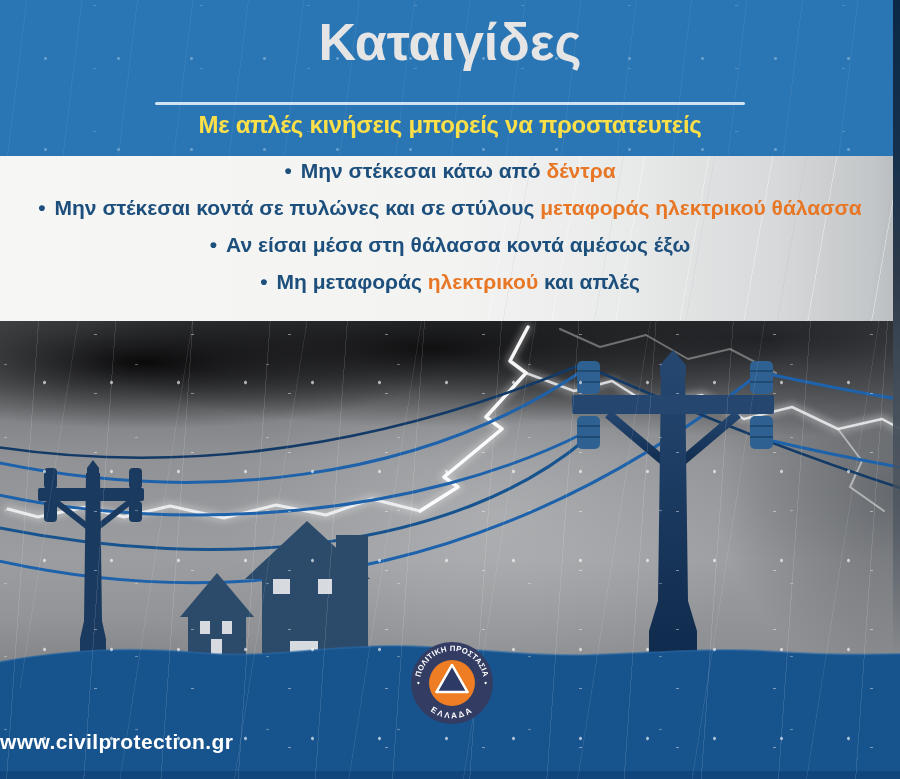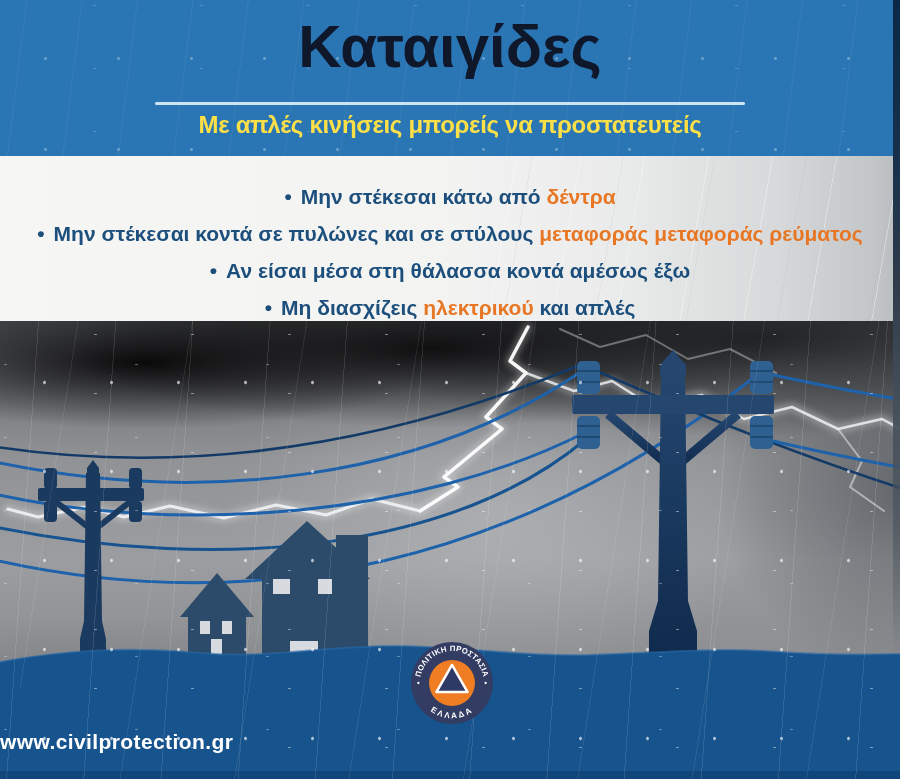--- a/index.html
+++ b/index.html
@@ -24,35 +24,35 @@
     position:absolute;inset:0;pointer-events:none;opacity:.55;
     background-image:
       repeating-linear-gradient(97deg, transparent 0 26px, rgba(255,255,255,.10) 26px 27px, transparent 27px 55px),
       radial-gradient(rgba(255,255,255,.55) 1px, transparent 1.6px),
       radial-gradient(rgba(255,255,255,.35) 1px, transparent 1.6px);
     background-size:auto, 73px 91px, 107px 63px;
     background-position:0 0, 9px 13px, 41px 37px;
   }
   .title{
     position:absolute;left:0;top:12px;width:100%;text-align:center;
-    color:#0f172a;font-size:60px;letter-spacing:0px;
+    color:#e5e5e5;font-size:52px;letter-spacing:0px;
   }
   .divider{
     position:absolute;left:155px;top:102px;width:590px;height:3px;
     background:#d9e9f6;border-radius:2px;opacity:.95;
   }
   .subtitle{
     position:absolute;left:0;top:111px;width:100%;text-align:center;
     color:#fde047;font-size:24px;letter-spacing:-0.3px;
   }
   
   .band{
     position:absolute;left:0;top:156px;width:900px;height:165px;
     background:linear-gradient(90deg,#f6f6f5 0%,#f3f3f2 50%,#e9eaea 70%,#d7d9da 86%,#c3c6c8 97%,#b9bcbf 100%);
-    display:flex;flex-direction:column;justify-content:flex-end;gap:11px;
+    display:flex;flex-direction:column;justify-content:flex-start;gap:11px;
     padding-top:2px;box-sizing:border-box;
   }
   .band-rain{
     position:absolute;right:0;top:0;width:46%;height:100%;pointer-events:none;opacity:.6;
     background-image:
       repeating-linear-gradient(100deg, transparent 0 30px, rgba(255,255,255,.55) 30px 31px, transparent 31px 63px),
       repeating-linear-gradient(100deg, transparent 0 45px, rgba(170,175,180,.25) 45px 46px, transparent 46px 90px);
   }
   .tip{
     position:relative;text-align:center;font-size:21px;line-height:26px;z-index:2;
@@ -108,27 +108,27 @@
     <div class="divider"></div>
     <div class="subtitle">Με απλές κινήσεις μπορείς να προστατευτείς</div>
   </div>
 
   <div class="band">
     <div class="band-rain"></div>
     <div class="tip">
       <span class="bullet t-navy">•</span><span class="t-navy">Μην στέκεσαι κάτω από </span><span class="t-orange">δέντρα</span><span class="t-navy"></span>
     </div>
     <div class="tip">
-      <span class="bullet t-navy">•</span><span class="t-navy">Μην στέκεσαι κοντά σε πυλώνες και σε στύλους </span><span class="t-orange">μεταφοράς μεταφοράς ρεύματος</span><span class="t-navy"></span>
+      <span class="bullet t-navy">•</span><span class="t-navy">Μην στέκεσαι κοντά σε πυλώνες και σε στύλους </span><span class="t-orange">μεταφοράς ηλεκτρικού θάλασσα</span><span class="t-navy"></span>
     </div>
     <div class="tip">
       <span class="bullet t-navy">•</span><span class="t-navy">Αν είσαι μέσα στη θάλασσα κοντά αμέσως έξω</span><span class="t-orange"></span><span class="t-navy"></span>
     </div>
     <div class="tip">
-      <span class="bullet t-navy">•</span><span class="t-navy">Μη διασχίζεις </span><span class="t-orange">ηλεκτρικού</span><span class="t-navy"> και απλές</span>
+      <span class="bullet t-navy">•</span><span class="t-navy">Μη μεταφοράς </span><span class="t-orange">ηλεκτρικού</span><span class="t-navy"> και απλές</span>
     </div>
   </div>
 
   <div class="scene">
     <svg width="900" height="458" viewBox="0 0 900 458">
       <defs>
         <linearGradient id="poleGrad" x1="0" y1="0" x2="0" y2="1">
           <stop offset="0" stop-color="#24466f"></stop>
             <stop offset="1" stop-color="#0f2a4c"></stop>
         </linearGradient>

